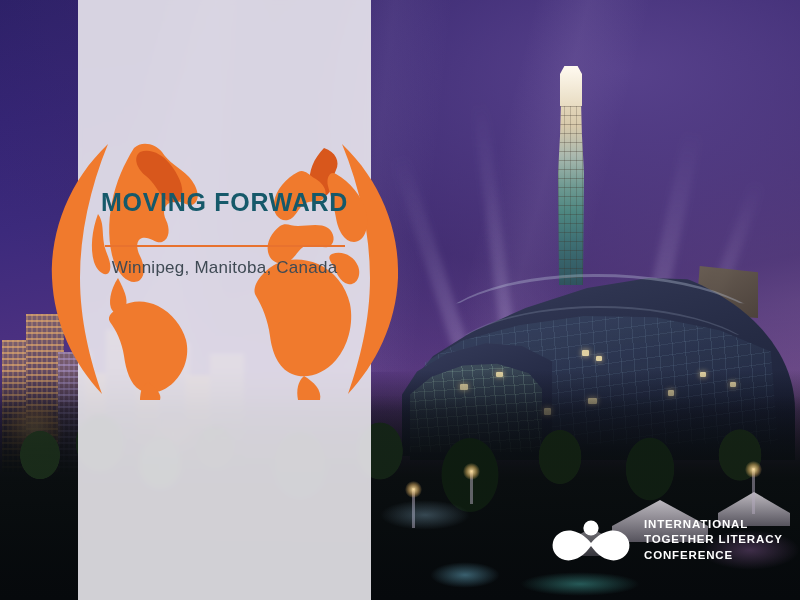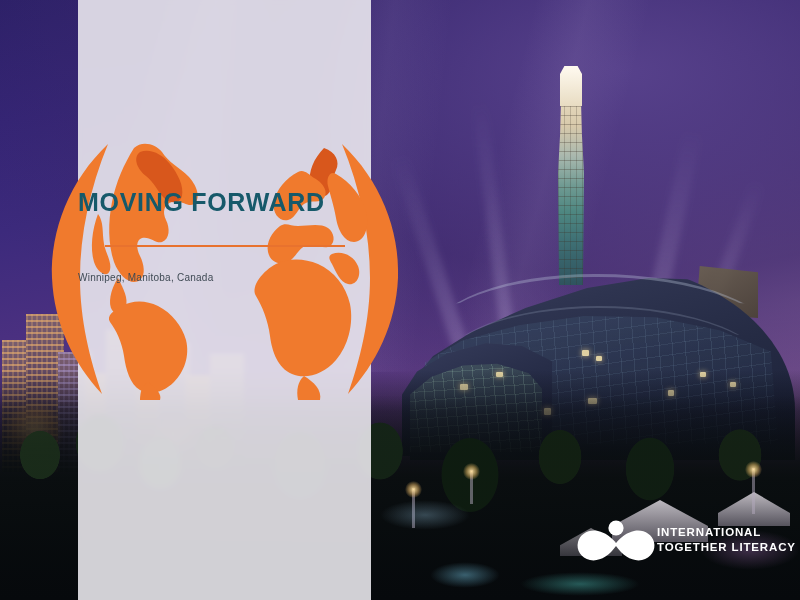--- a/index.html
+++ b/index.html
@@ -220,20 +220,21 @@
     width: 378px; height: 262px;
     pointer-events: none;
   }
   .globe svg { display: block; width: 100%; height: 100%; }
 
   
   .textblock {
     position: absolute;
     left: 78px; top: 186px;
     width: 293px;
+    text-align: center;
   }
   .headline {
     color: #16596a;
     font-size: 25px;
     font-weight: bold;
     letter-spacing: 0.7px;
     line-height: 1.32;
     margin: 0;
     text-transform: uppercase;
   }
@@ -246,33 +247,33 @@
   .date {
     color: #16596a;
     font-size: 24px;
     font-weight: bold;
     letter-spacing: 0.6px;
     margin: 30px 0 0 0;
     text-transform: uppercase;
   }
   .place {
     color: #3f4a54;
-    font-size: 10px;
+    font-size: 17px;
     letter-spacing: 0.25px;
-    margin: 25px 0 0 0;
+    margin: 11px 0 0 0;
   }
 
   
   .logo {
     position: absolute;
-    left: 575px; top: 512px;
+    left: 550px; top: 512px;
     width: 190px; height: 56px;
     display: flex;
     align-items: center;
-    gap: 0;
+    gap: 12px;
   }
   .logo-mark { width: 82px; height: 48px; flex: 0 0 auto; }
   .logo-mark svg { display: block; width: 100%; height: 100%; }
   .logo-text {
     color: #ffffff;
     font-size: 11.5px;
     font-weight: bold;
     line-height: 1.33;
     letter-spacing: 0.85px;
     white-space: nowrap;
@@ -436,16 +437,17 @@
           C65.5,17.8 72.5,21.5 74,27.5
           C75.5,33.5 72,39.5 65,41
           C58,42.5 50,38 44,30 Z"></path>
 
         <circle cx="41" cy="12" r="7.6" fill="#ffffff"></circle>
       </svg>
     </div>
     <div class="logo-text">
       <div>INTERNATIONAL</div>
       <div>TOGETHER LITERACY</div>
+      <div>CONFERENCE</div>
     </div>
   </div>
 
 </div>
 
 </body></html>

